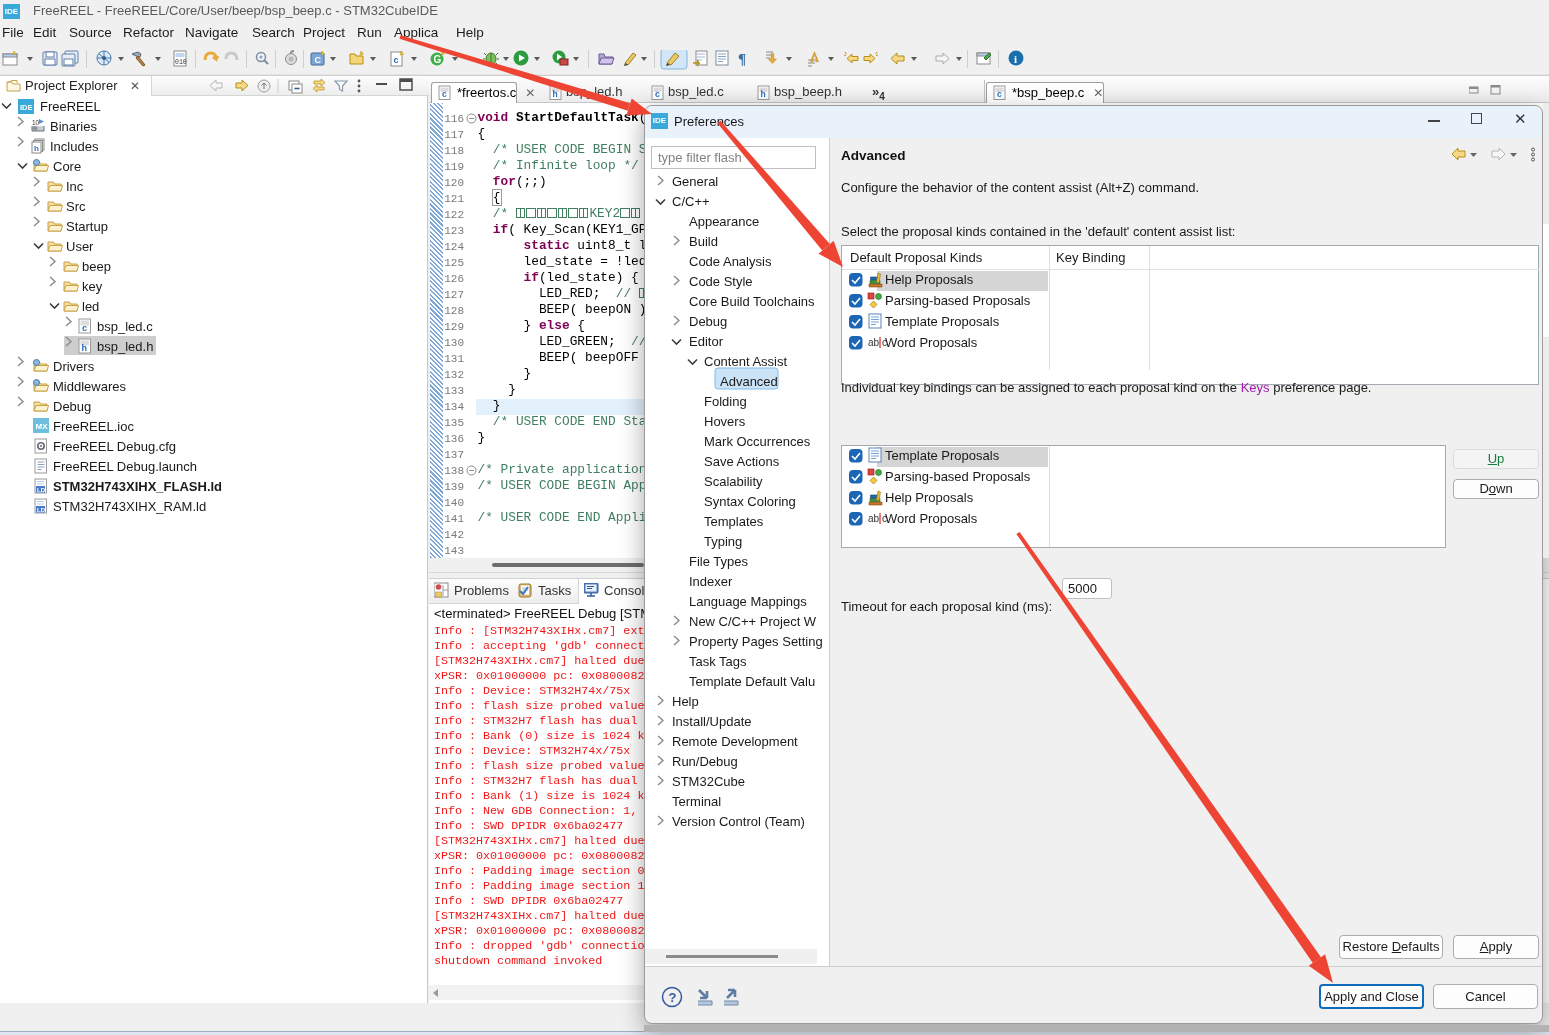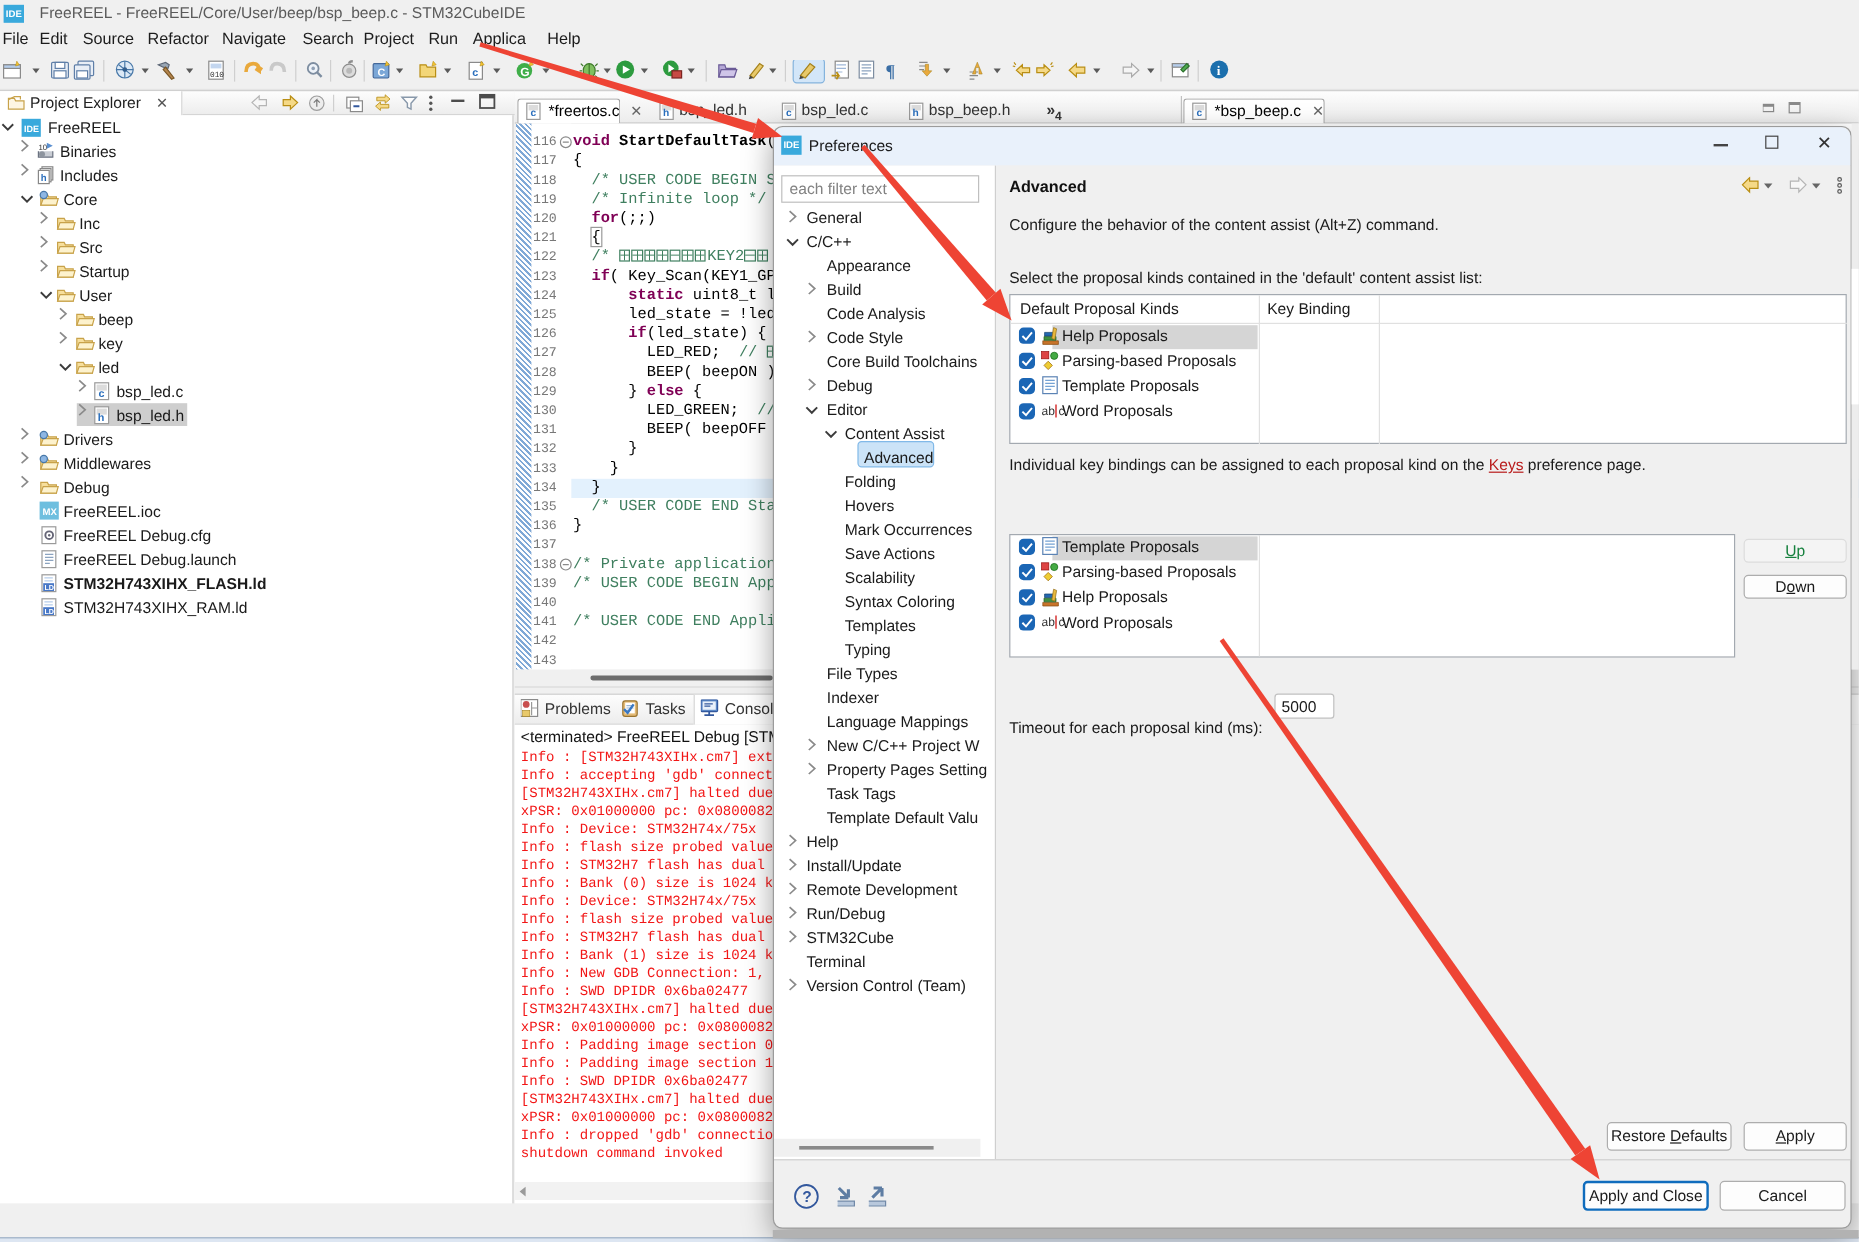--- a/index.html
+++ b/index.html
@@ -574,21 +574,21 @@
 <div class="abs" id="dlg">
  <div class="abs" id="dlgtitle">
   <div class="abs" style="left:6px;top:7px;width:17px;height:16px;background:#39a9dc;color:#fff;font-size:8px;font-weight:bold;text-align:center;line-height:16px">IDE</div>
   <div class="abs" style="left:29px;top:8px;font-size:13px;color:#1a1a1a">Preferences</div>
   <div class="abs" style="left:783px;top:14px;width:12px;height:1.5px;background:#444"></div>
   <div class="abs" style="left:826px;top:7px;width:11px;height:11px;border:1.2px solid #444"></div>
   <div class="abs" style="left:869px;top:4px;font-size:15px;color:#333">✕</div>
  </div>
  <div class="abs" id="dtree">
   <div class="abs" style="left:6px;top:8px;width:165px;height:23px;background:#fff;border:1px solid #bfbfbf">
-   <div class="abs" style="left:6px;top:3px;font-size:13px;color:#828282">each filter text</div>
+   <div class="abs" style="left:6px;top:3px;font-size:13px;color:#828282">type filter flash</div>
   </div>
   <svg class="abs" style="left:0;top:0" width="184" height="860" font-family="Liberation Sans" font-size="13px" fill="#1a1a1a">
    <defs>
     <path id="dcl" d="M0 0 L5 4.5 L0 9" stroke="#8a8a8a" stroke-width="1.4" fill="none"></path>
     <path id="dop" d="M0 1.5 L4.5 6 L9 1.5" stroke="#3c3c3c" stroke-width="1.6" fill="none"></path>
    </defs>
    <use href="#dcl" x="13" y="38"></use>
         <text x="27" y="48">General</text>
    <use href="#dop" x="11" y="60"></use>
         <text x="27" y="68">C/C++</text>
@@ -651,29 +651,29 @@
         </g>
         <path d="M59 6 l3.5 4 l3.5 -4 z" fill="#666"></path>
    <g transform="translate(78,0)">
           <circle cx="4" cy="2.5" r="1.5" fill="none" stroke="#555"></circle>
           <circle cx="4" cy="7.5" r="1.5" fill="none" stroke="#555"></circle>
           <circle cx="4" cy="12.5" r="1.5" fill="none" stroke="#555"></circle>
         </g>
   </svg>
   <div class="lbl" style="left:10px;top:42px">Configure the behavior of the content assist (Alt+Z) command.</div>
   <div class="lbl" style="left:10px;top:86px">Select the proposal kinds contained in the 'default' content assist list:</div>
-  <div class="abs" style="left:10px;top:107px;width:698px;height:125px;background:#fff;border:1px solid #a3a9b0">
+  <div class="abs" style="left:10px;top:107px;width:698px;height:140px;background:#fff;border:1px solid #a3a9b0">
    <div class="abs" style="left:207px;top:0;width:1px;height:124px;background:#e0e0e0"></div>
    <div class="abs" style="left:307px;top:0;width:1px;height:124px;background:#e0e0e0"></div>
    <div class="abs" style="left:0;top:23px;width:697px;height:1px;background:#e0e0e0"></div>
    <div class="lbl" style="left:8px;top:4px">Default Proposal Kinds</div>
    <div class="lbl" style="left:214px;top:4px">Key Binding</div>
    <div class="selrow" style="left:35px;top:25px;width:171px;height:20px"></div>
   </div>
-  <div class="lbl" style="left:10px;top:242px">Individual key bindings can be assigned to each proposal kind on the <span style="color:#b91c1c;text-decoration:underline">Keys</span> preference page.</div>
+  <div class="lbl" style="left:10px;top:242px">Individual key bindings can be assigned to each proposal kind on the <span style="color:#a21caf;">Keys</span> preference page.</div>
   <div class="abs" style="left:10px;top:307px;width:605px;height:103px;background:#fff;border:1px solid #a3a9b0">
    <div class="abs" style="left:207px;top:0;width:1px;height:101px;background:#e0e0e0"></div>
    <div class="selrow" style="left:35px;top:1px;width:171px;height:20px"></div>
   </div>
   <svg class="abs" style="left:18px;top:130px" width="300" height="290" font-family="Liberation Sans" font-size="13px" fill="#1a1a1a">
    <defs>
     <g id="ckb">
             <rect x="0" y="0" width="13.5" height="13.5" rx="4" fill="#1b66b5"></rect>
             <path d="M3 7 l3 3 l5 -6" stroke="#fff" stroke-width="1.6" fill="none"></path>
           </g>

